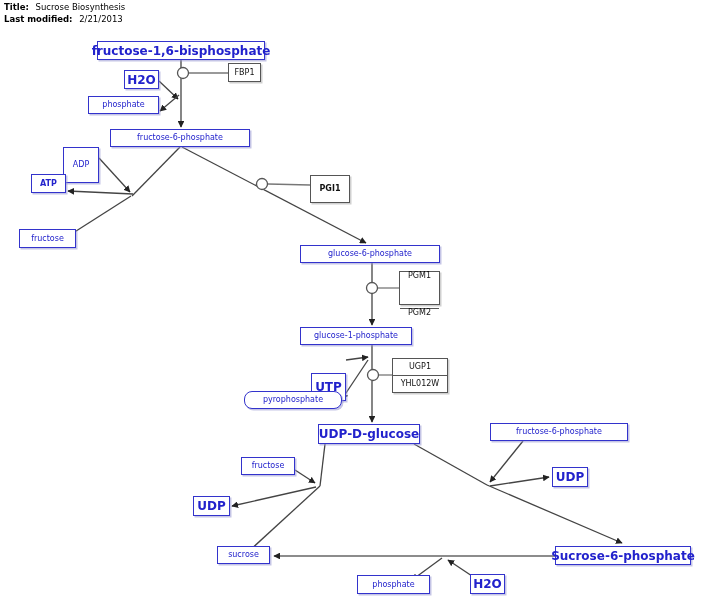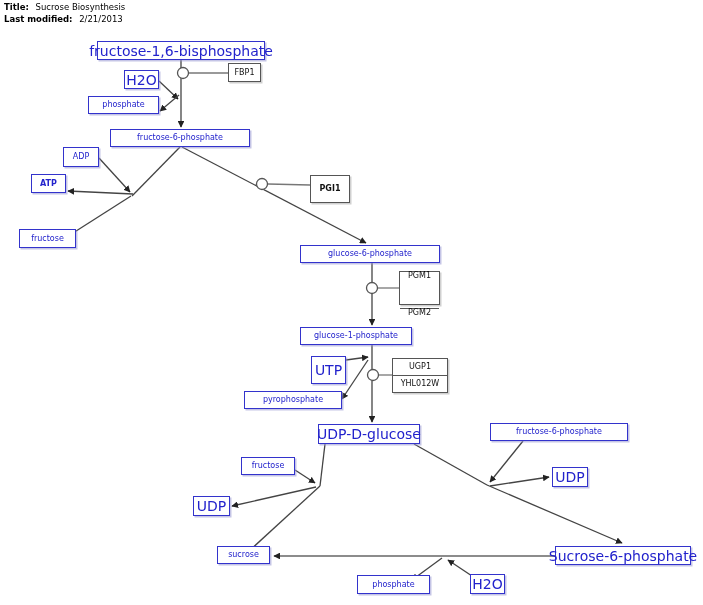--- a/index.html
+++ b/index.html
@@ -51,22 +51,22 @@
     display: flex;
     align-items: center;
     justify-content: center;
     text-align: center;
     line-height: 1;
     white-space: nowrap;
     box-shadow: 1.5px 1.5px 0 0 rgba(150,150,210,0.55);
   }
   .node.small { font-size: 8px; }
   .node.big {
-    font-size: 14px;
-    font-weight: normal;
+    font-size: 12px;
+    font-weight: bold;
   }
 
   
   .enzyme {
     position: absolute;
     box-sizing: border-box;
     border: 1px solid #555555;
     background: #ffffff;
     color: #111111;
     font-size: 8px;
@@ -164,27 +164,27 @@
         <circle cx="372" cy="288" r="5.5"></circle>
         <circle cx="373" cy="375" r="5.5"></circle>
       </g>
   </svg>
 
   <div id="node-layer">
       <div class="node big" style="left: 97px; top: 41px; width: 168px; height: 19px;">fructose-1,6-bisphosphate</div>
       <div class="node big" style="left: 124px; top: 70px; width: 35px; height: 19px;">H2O</div>
       <div class="node small" style="left: 88px; top: 96px; width: 71px; height: 18px;">phosphate</div>
       <div class="node small" style="left: 110px; top: 129px; width: 140px; height: 18px;">fructose-6-phosphate</div>
-      <div class="node small" style="left: 63px; top: 147px; width: 36px; height: 20px;">ADP</div>
+      <div class="node small" style="left: 63px; top: 147px; width: 36px; height: 36px;">ADP</div>
       <div class="node small" style="left: 31px; top: 174px; width: 35px; height: 19px; font-weight: bold;">ATP</div>
       <div class="node small" style="left: 19px; top: 229px; width: 57px; height: 19px;">fructose</div>
       <div class="node small" style="left: 300px; top: 245px; width: 140px; height: 18px;">glucose-6-phosphate</div>
       <div class="node small" style="left: 300px; top: 327px; width: 112px; height: 18px;">glucose-1-phosphate</div>
-      <div class="node big" style="left: 311px; top: 356px; width: 35px; height: 28px;">UTP</div>
-      <div class="node small" style="left: 244px; top: 391px; width: 98px; height: 18px;">pyrophosphate</div>
+      <div class="node big" style="left: 311px; top: 373px; width: 35px; height: 28px;">UTP</div>
+      <div class="node small" style="left: 244px; top: 391px; width: 98px; height: 18px; border-radius: 8px;">pyrophosphate</div>
       <div class="node big" style="left: 318px; top: 424px; width: 102px; height: 20px;">UDP-D-glucose</div>
       <div class="node small" style="left: 490px; top: 423px; width: 138px; height: 18px;">fructose-6-phosphate</div>
       <div class="node small" style="left: 241px; top: 457px; width: 54px; height: 18px;">fructose</div>
       <div class="node big" style="left: 552px; top: 467px; width: 36px; height: 20px;">UDP</div>
       <div class="node big" style="left: 193px; top: 496px; width: 37px; height: 20px;">UDP</div>
       <div class="node small" style="left: 217px; top: 546px; width: 53px; height: 18px;">sucrose</div>
       <div class="node big" style="left: 555px; top: 546px; width: 136px; height: 19px;">Sucrose-6-phosphate</div>
       <div class="node small" style="left: 357px; top: 575px; width: 73px; height: 19px;">phosphate</div>
       <div class="node big" style="left: 470px; top: 574px; width: 35px; height: 20px;">H2O</div>
     </div>

